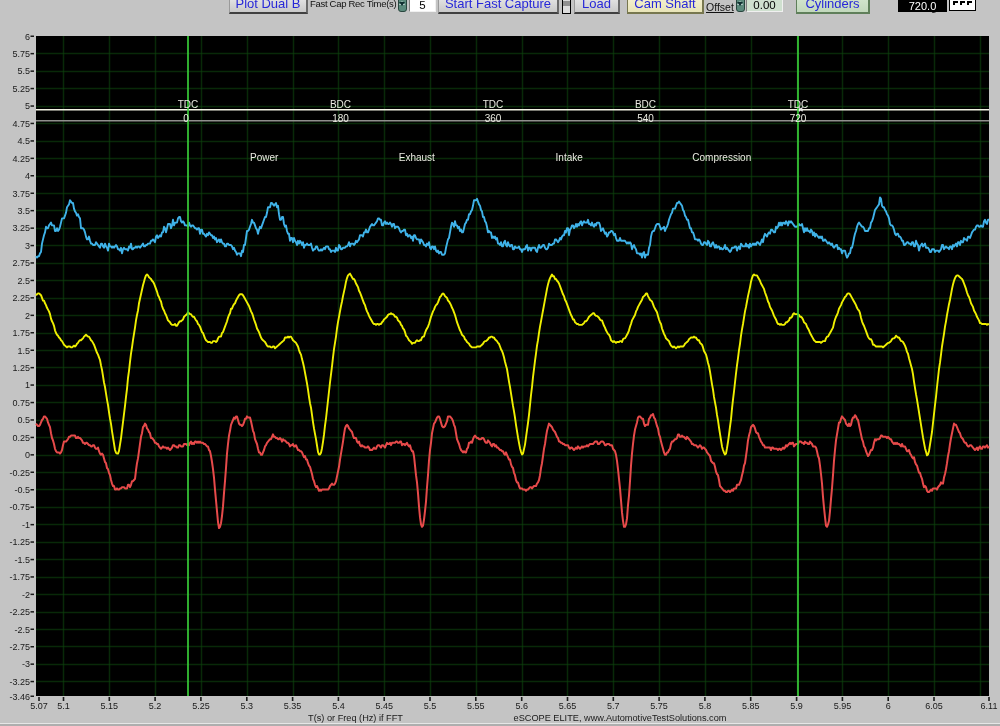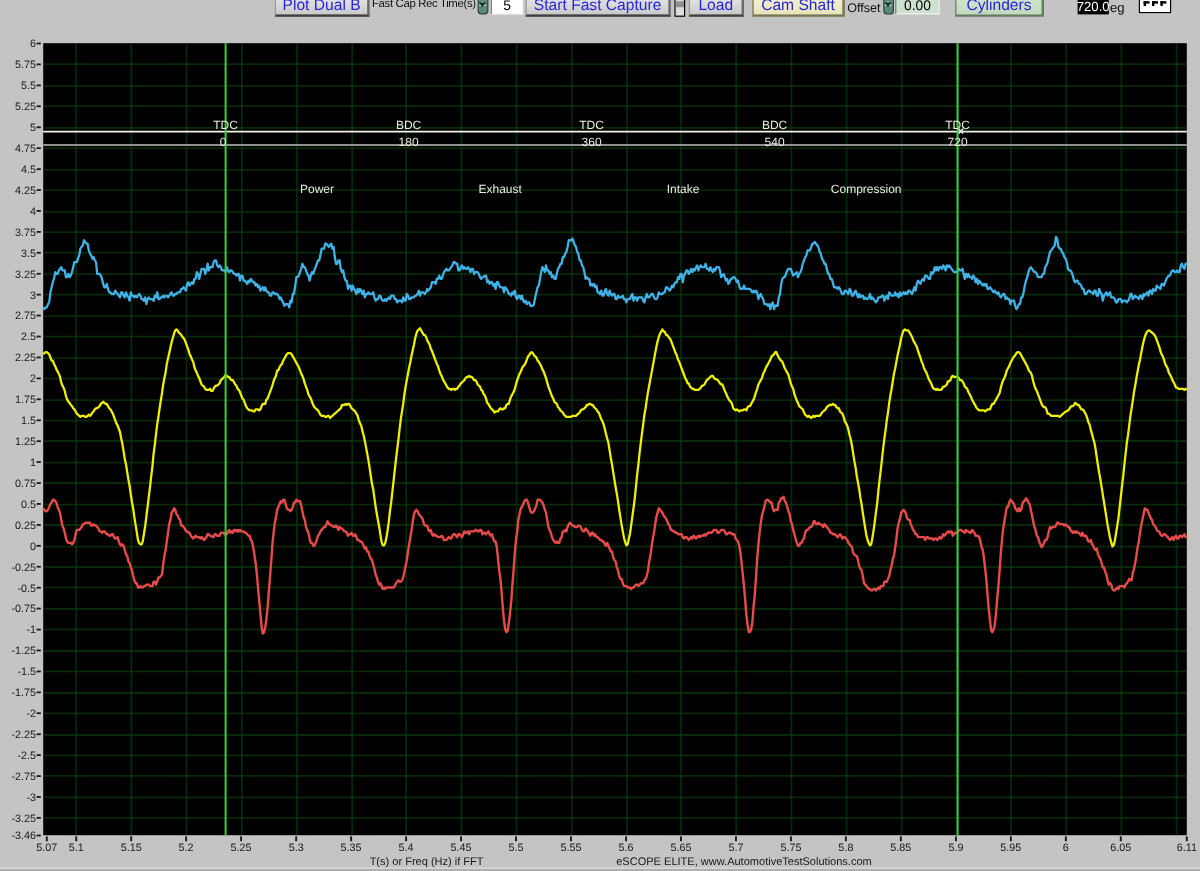--- a/index.html
+++ b/index.html
@@ -244,25 +244,25 @@
 <div class="btn" style="left:229px;width:79px;">Plot Dual B</div>
 <div class="lbl" style="left:310px;top:-2px;font-size:9.5px;letter-spacing:-0.3px;">Fast Cap Rec Time(s)</div>
 <div class="spin" style="left:398px;"></div>
 <div class="fld" style="left:409px;width:27px;background:#fff;">5</div>
 <div class="btn" style="left:438px;width:121px;">Start Fast Capture</div>
 <div class="slider" style="left:562px;">
     <div class="knob"></div>
   </div>
 <div class="btn" style="left:574px;width:46px;">Load</div>
 <div class="btn" style="left:627px;width:77px;background:linear-gradient(180deg,#fbf8dd,#e8e4b8);border-color:#77774f;">Cam Shaft</div>
-<div class="lbl" style="left:706px;top:1px;font-size:10.5px;">Offset</div>
+<div class="lbl" style="left:706px;top:1px;font-size:10.5px;text-decoration:underline;">Offset</div>
 <div class="spin" style="left:736px;"></div>
 <div class="fld" style="left:746px;width:37px;background:#cfe0cf;">0.00</div>
 <div class="btn" style="left:796px;width:74px;background:linear-gradient(180deg,#dcecd8,#c2d8bc);border-color:#5f7f5a;">Cylinders</div>
 <div class="lbl" style="left:917px;top:1px;font-size:11px;">Deg</div>
-<div style="position:absolute;left:898px;top:0;width:26px;height:12px;background:#000;color:#fff;font-size:11px;display:flex;align-items:center;justify-content:center;font-family:'Liberation Sans',sans-serif;">720.0</div>
+<div style="position:absolute;left:898px;top:0;width:49px;height:12px;background:#000;color:#fff;font-size:11px;display:flex;align-items:center;justify-content:center;font-family:'Liberation Sans',sans-serif;">720.0</div>
 <div class="pal" style="left:949px;">
     <span></span>
     <span></span>
     <span></span>
   </div>
 
 <div style="position:absolute;left:0;top:723px;width:1000px;height:1px;background:#e6e6e6"></div>
 <div style="position:absolute;left:0;top:724px;width:1000px;height:2px;background:#aeaeae"></div>
 </body></html>

